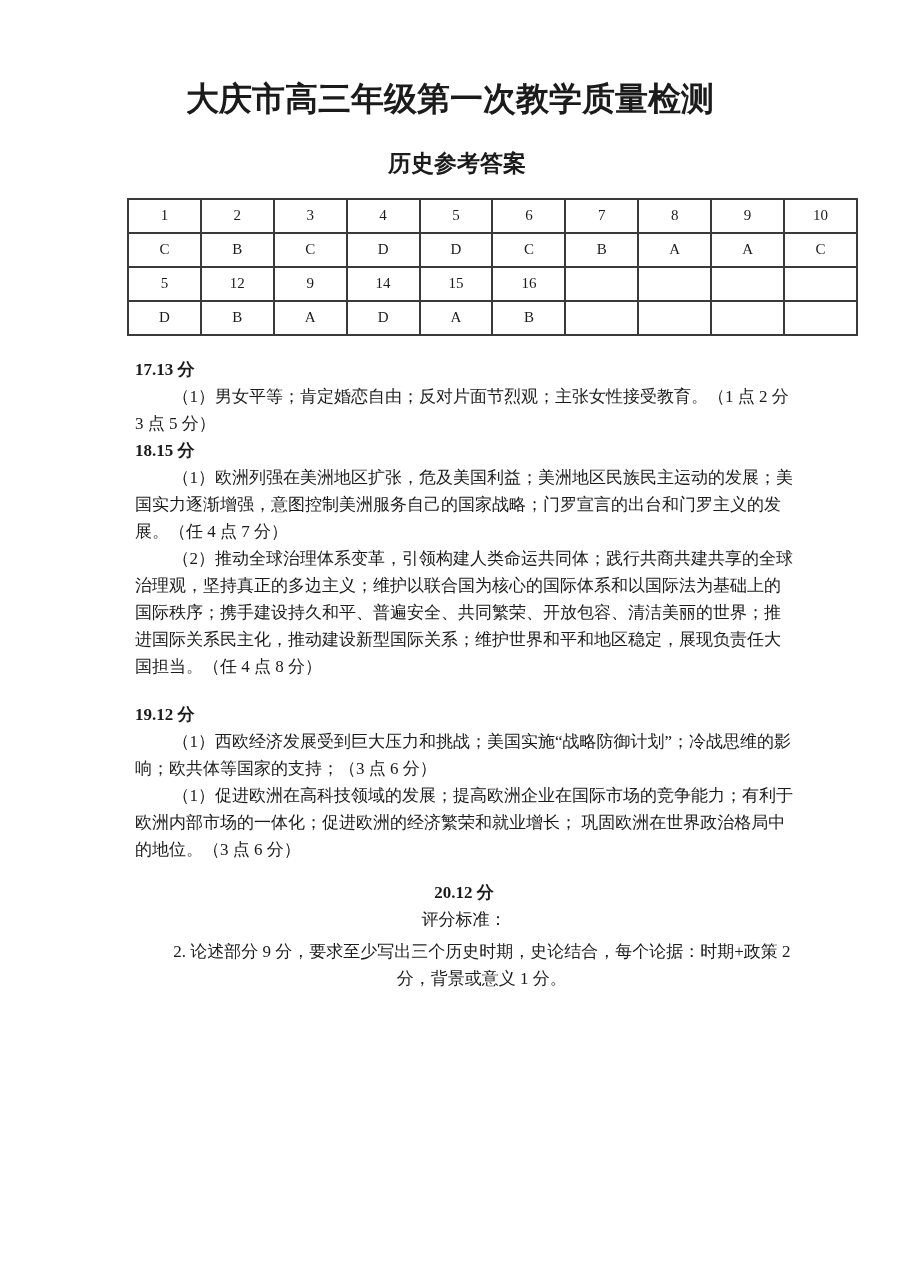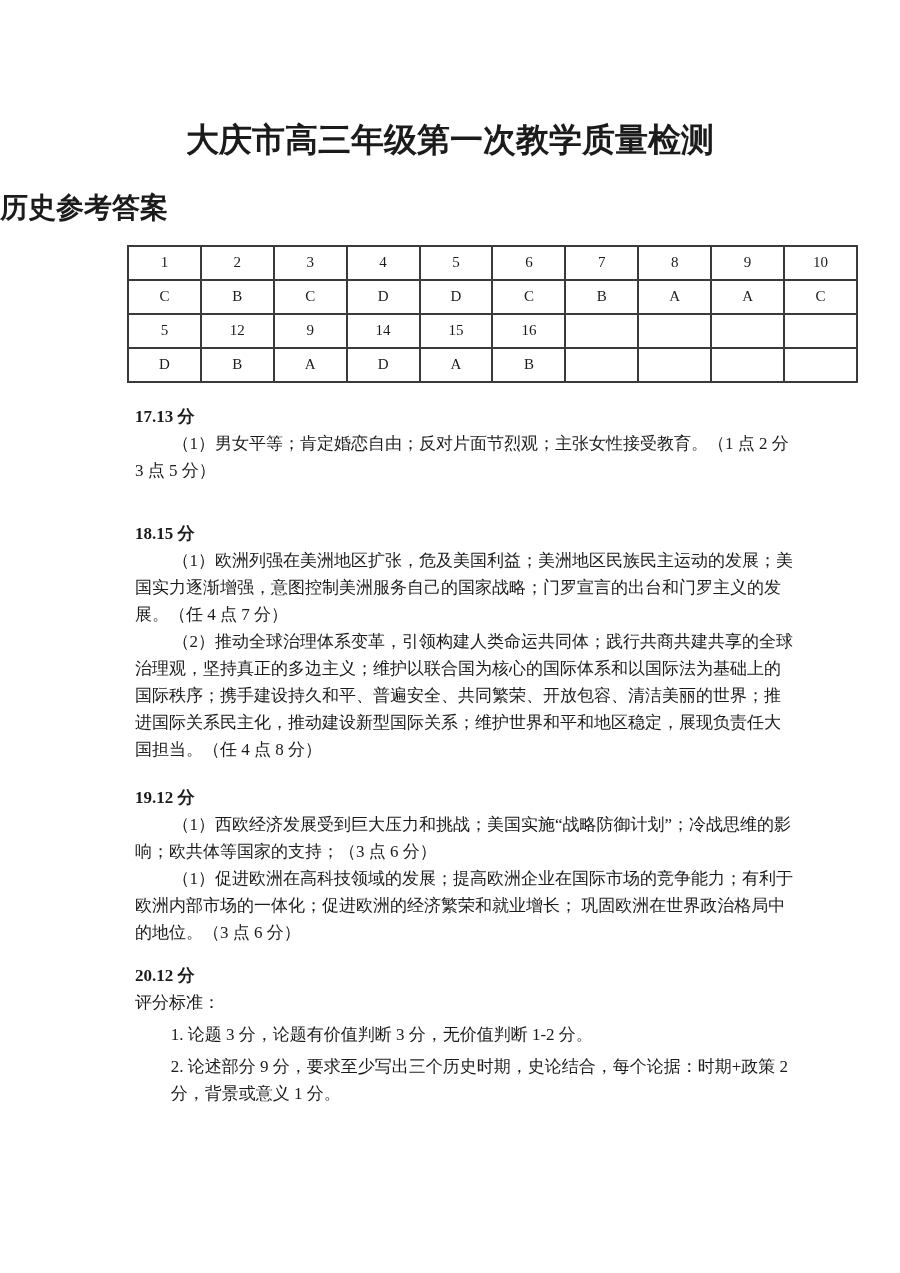--- a/index.html
+++ b/index.html
@@ -15,29 +15,30 @@
     color: #1b1b1b;
     -webkit-font-smoothing: antialiased;
   }
   .doc {
     width: 900px;
     height: 1273px;
     overflow: hidden;
   }
   .page-title {
     margin: 0;
-    padding-top: 120px;
+    padding-top: 79px;
     text-align: center;
     font-size: 33px;
     line-height: 1.25;
     font-weight: bold;
   }
   .page-subtitle {
-    margin: 30px 0 0 0;
-    font-size: 28px;
+    margin: 30px 0 0 14px;
+    text-align: center;
+    font-size: 23px;
     line-height: 1.2;
     font-weight: bold;
   }
   table.answer-table {
     border-collapse: collapse;
     table-layout: fixed;
     margin: 20px 0 0 127px;
     width: 731px;
   }
   table.answer-table td {
@@ -50,23 +51,23 @@
     font-family: "Liberation Serif", "DejaVu Serif", serif;
   }
   .text-block {
     margin-left: 135px;
     width: 658px;
     font-size: 17px;
     line-height: 27px;
   }
   .qsection { margin: 0; }
   #s17 { margin-top: 20px; }
-  #s18 { margin-top: 36px; }
+  #s18 { }
   #s19 { margin-top: 21px; }
-  #s20 { margin-top: 16px; }
+  #s20 { margin-top: 16px; text-align: center; }
   .qheading {
     margin: 0;
     font-weight: bold;
   }
   .qpara {
     margin: 0;
     text-indent: 2.2em;
   }
   .qlabel {
     margin: 0;
@@ -151,19 +152,18 @@
 
     <section class="qsection" id="s19">
       <p class="qheading">19.12 分</p>
       <p class="qpara">（1）西欧经济发展受到巨大压力和挑战；美国实施“战略防御计划”；冷战思维的影响；欧共体等国家的支持；（3 点 6 分）</p>
       <p class="qpara">（1）促进欧洲在高科技领域的发展；提高欧洲企业在国际市场的竞争能力；有利于欧洲内部市场的一体化；促进欧洲的经济繁荣和就业增长；  巩固欧洲在世界政治格局中的地位。（3 点 6 分）</p>
     </section>
 
     <section class="qsection" id="s20">
       <p class="qheading">20.12 分</p>
       <p class="qlabel">评分标准：</p>
-      <p class="qitem">1. 论题 3 分，论题有价值判断 3 分，无价值判断 1-2 分。</p>
       <p class="qitem">2. 论述部分 9 分，要求至少写出三个历史时期，史论结合，每个论据：时期+政策 2 分，背景或意义 1 分。</p>
     </section>
 
   </div>
 
 </div>
 
 </body></html>

